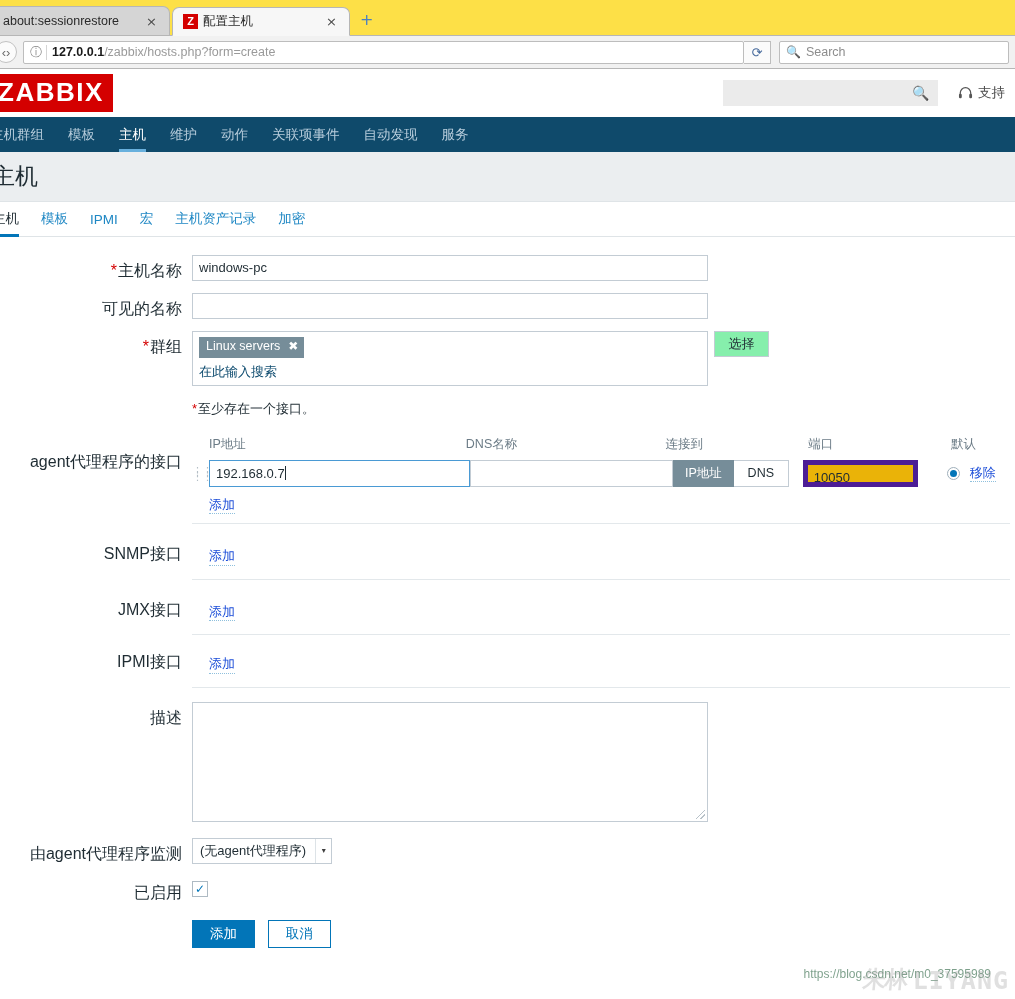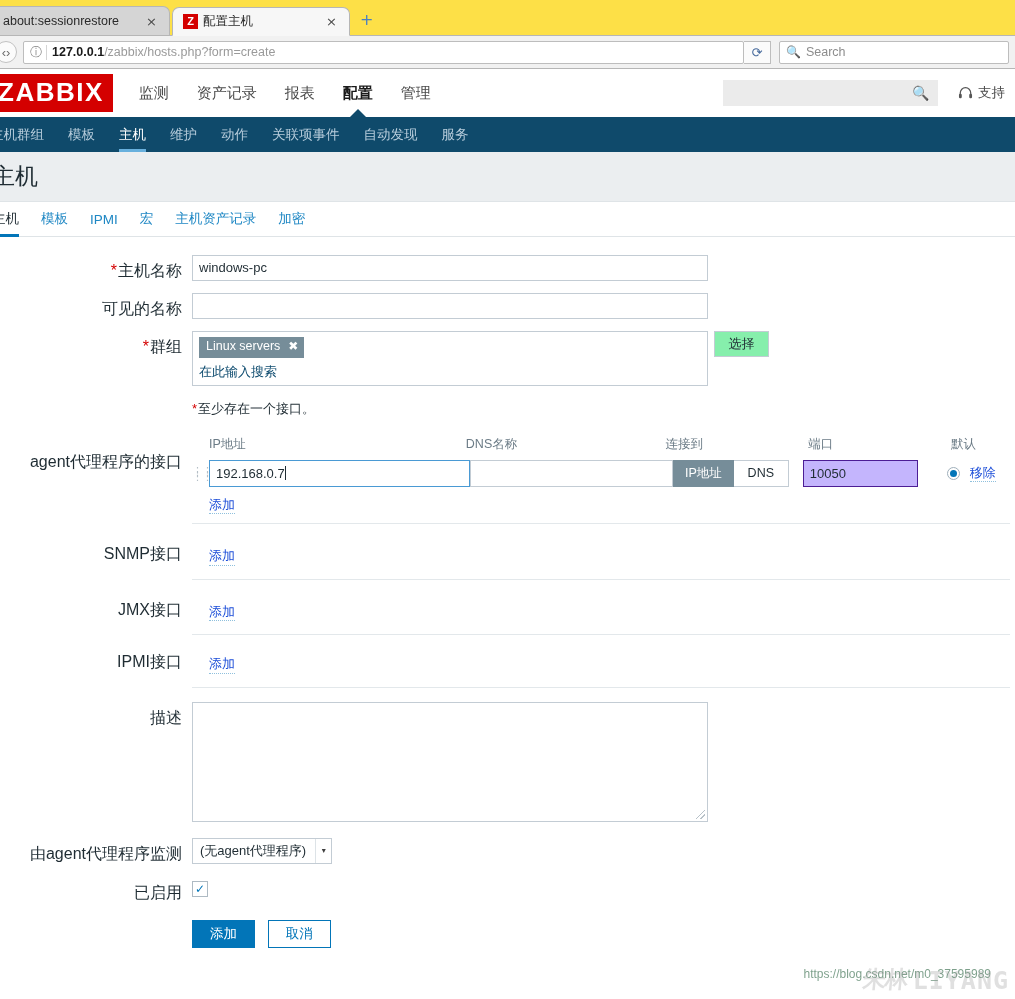--- a/index.html
+++ b/index.html
@@ -227,21 +227,21 @@
   }
   .seg { display: flex; margin-left: 0px; }
   .seg-btn {
     height: 27px; min-width: 55px; padding: 0 11px;
     border: 1px solid #c3ccd4; font-size: 12.5px;
     display: flex; align-items: center; justify-content: center;
   }
   .seg-btn.on { background: #768d99; color: #fff; border-color: #768d99; }
   .seg-btn.off { background: #fff; color: #1f2c33; border-left: none; }
   .port-input {
-    width: 115px; height: 27px; border: 1px solid #4c1d95; background: #c4b5fd;
+    width: 115px; height: 27px; border: 5px solid #4c1d95; background: #eab308;
     font-size: 13px; color: #1f2c33; padding: 0 6px; line-height: 25px;
     margin-left: 14px;
   }
   .radio-wrap { margin-left: 29px; display: flex; align-items: center; }
   .radio {
     width: 13px; height: 13px; border-radius: 50%; border: 1px solid #9fb0bb;
     background: #fff; position: relative; flex: 0 0 auto;
   }
   .radio::after {
     content: ""; position: absolute; left: 2px; top: 2px;
@@ -340,27 +340,20 @@
     </div>
     <div class="reload-btn">⟳</div>
     <div class="searchbar">
       <span class="mag">🔍</span>
       <span class="ph">Search</span>
     </div>
   </div>
 
   <div class="zbx-header">
     <div class="zbx-logo">ZABBIX</div>
-    <div class="zbx-mainnav">
-      <div class="mainnav-item">监测</div>
-      <div class="mainnav-item">资产记录</div>
-      <div class="mainnav-item">报表</div>
-      <div class="mainnav-item active">配置</div>
-      <div class="mainnav-item">管理</div>
-    </div>
     <div class="hdr-right">
       <div class="hdr-search">
         <span class="mag">🔍</span>
       </div>
       <div class="hdr-support">
         <span class="headset">
           <svg width="15" height="14" viewBox="0 0 16 15">
             <path d="M2.4 9.2 V7.4 a5.6 5.6 0 0 1 11.2 0 V9.2" fill="none" stroke="#555" stroke-width="1.3"></path>
             <rect x="1" y="8.4" width="3" height="4.6" rx="1.3" fill="#555"></rect>
             <rect x="12" y="8.4" width="3" height="4.6" rx="1.3" fill="#555"></rect>

